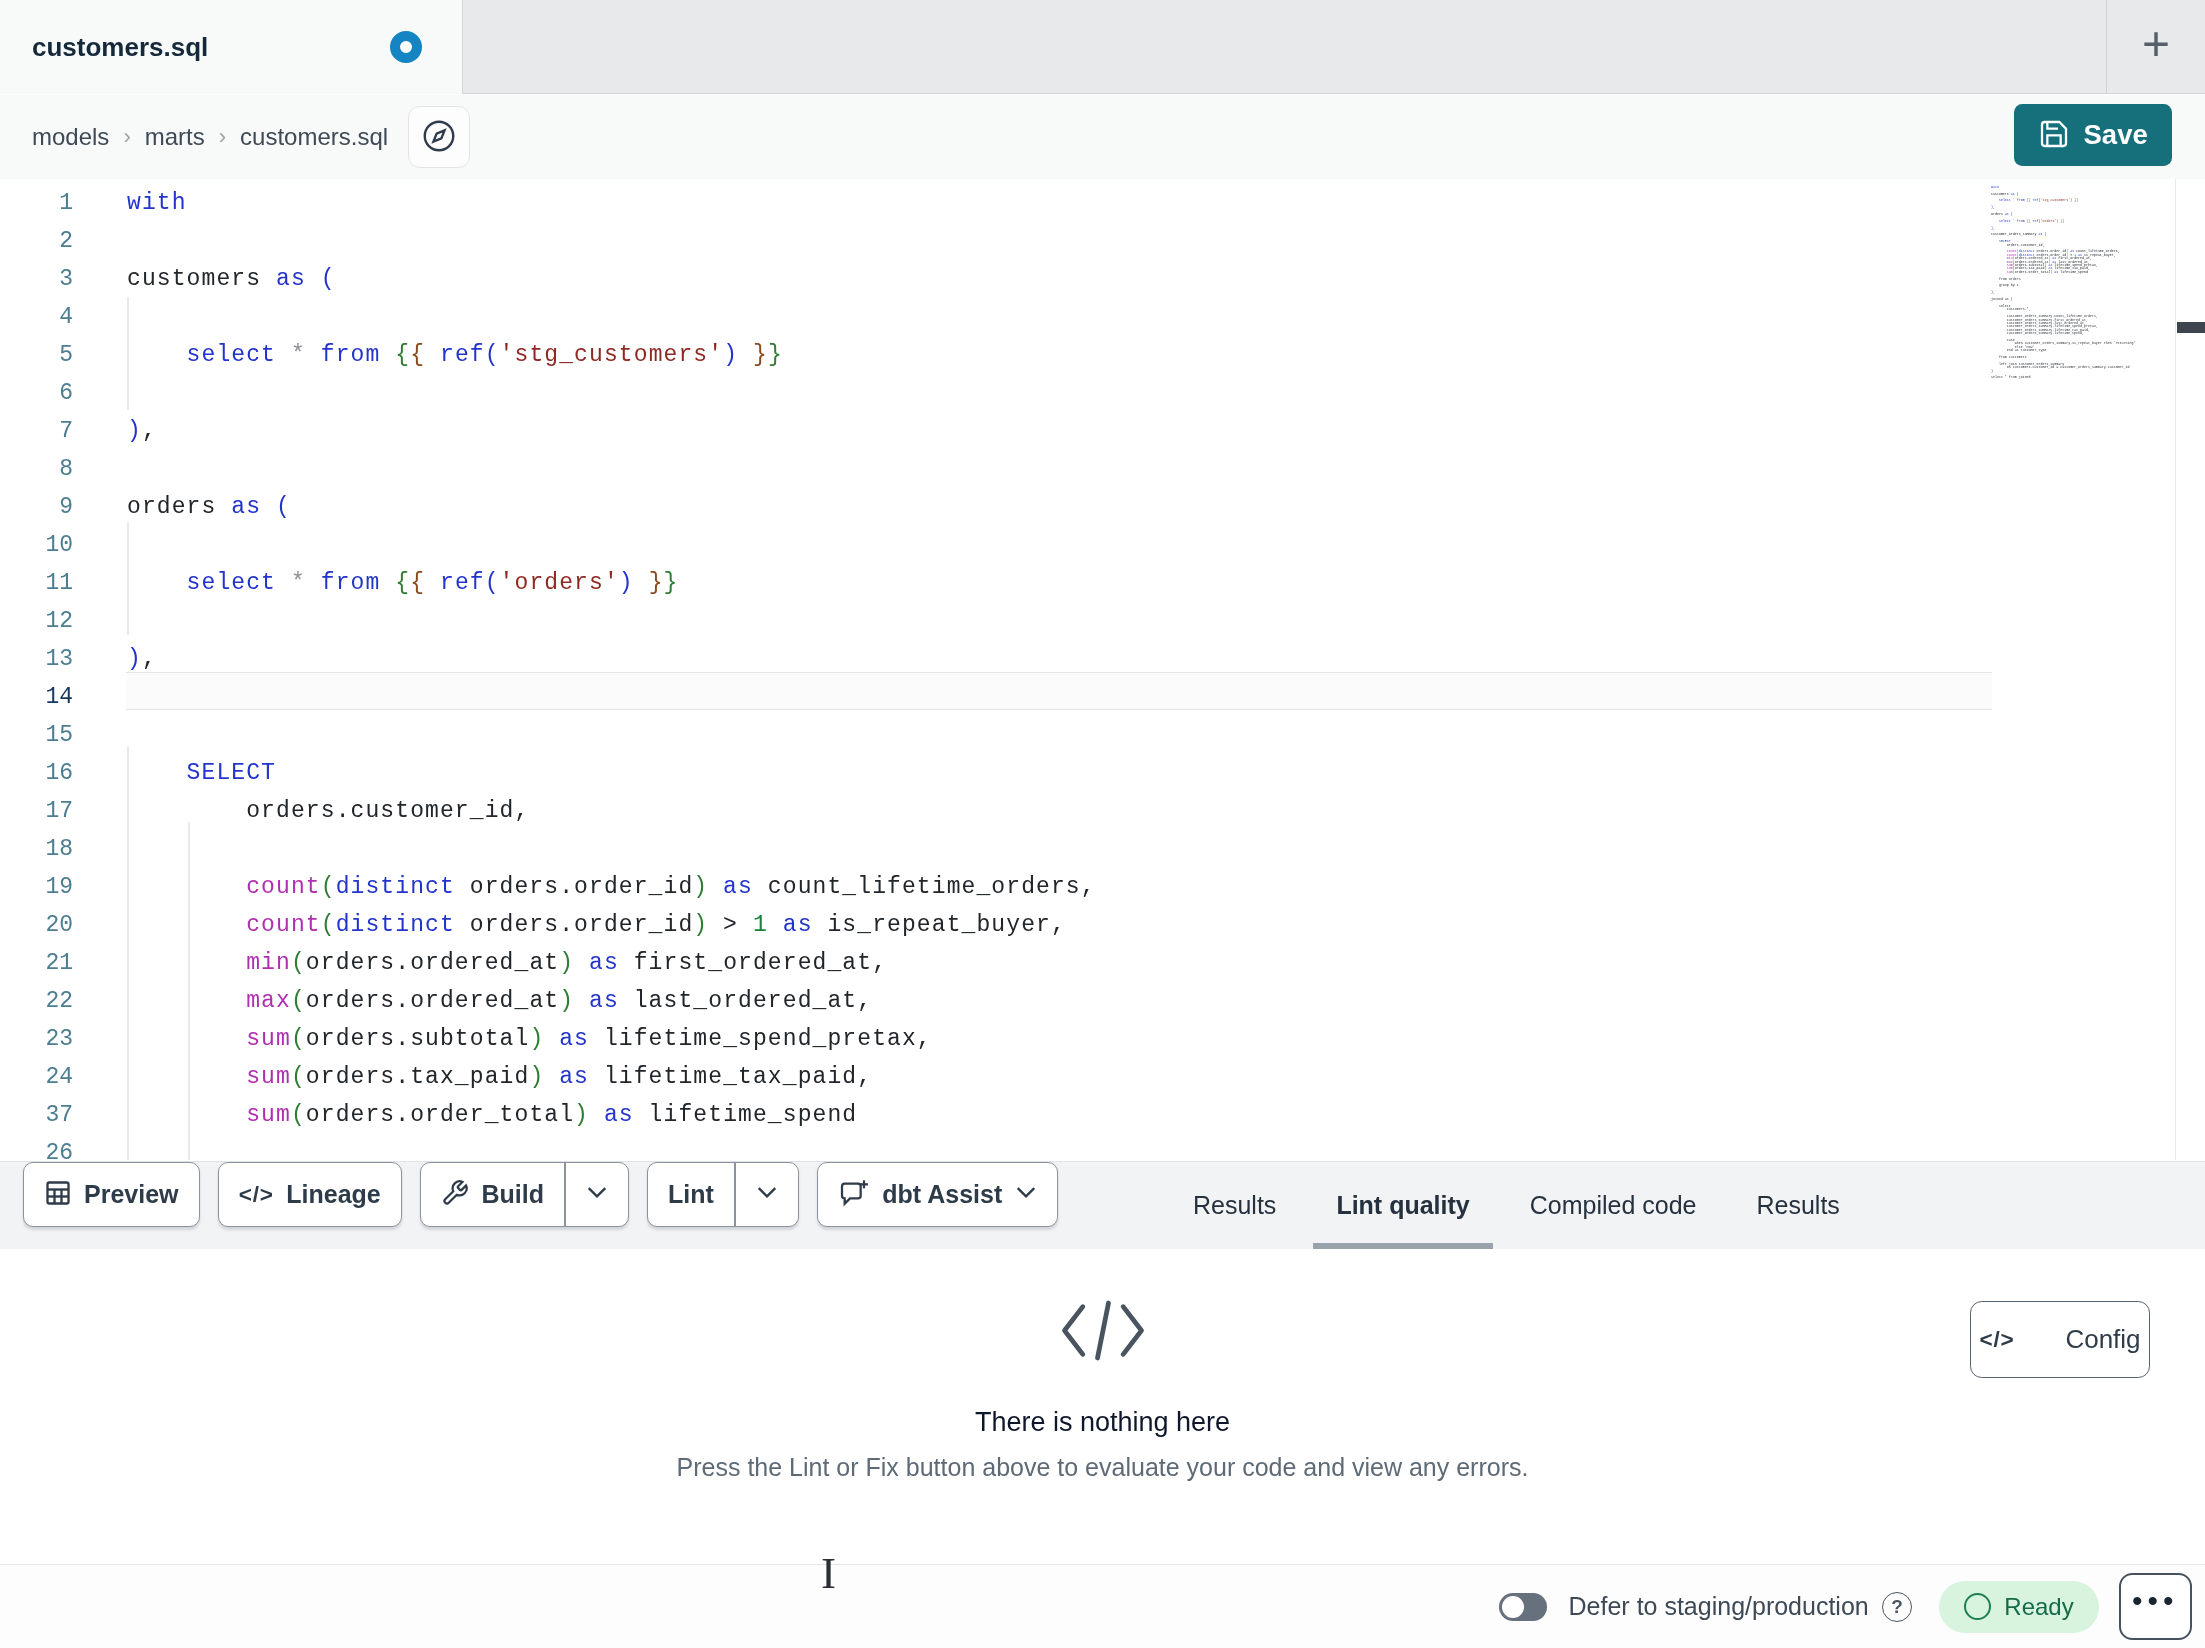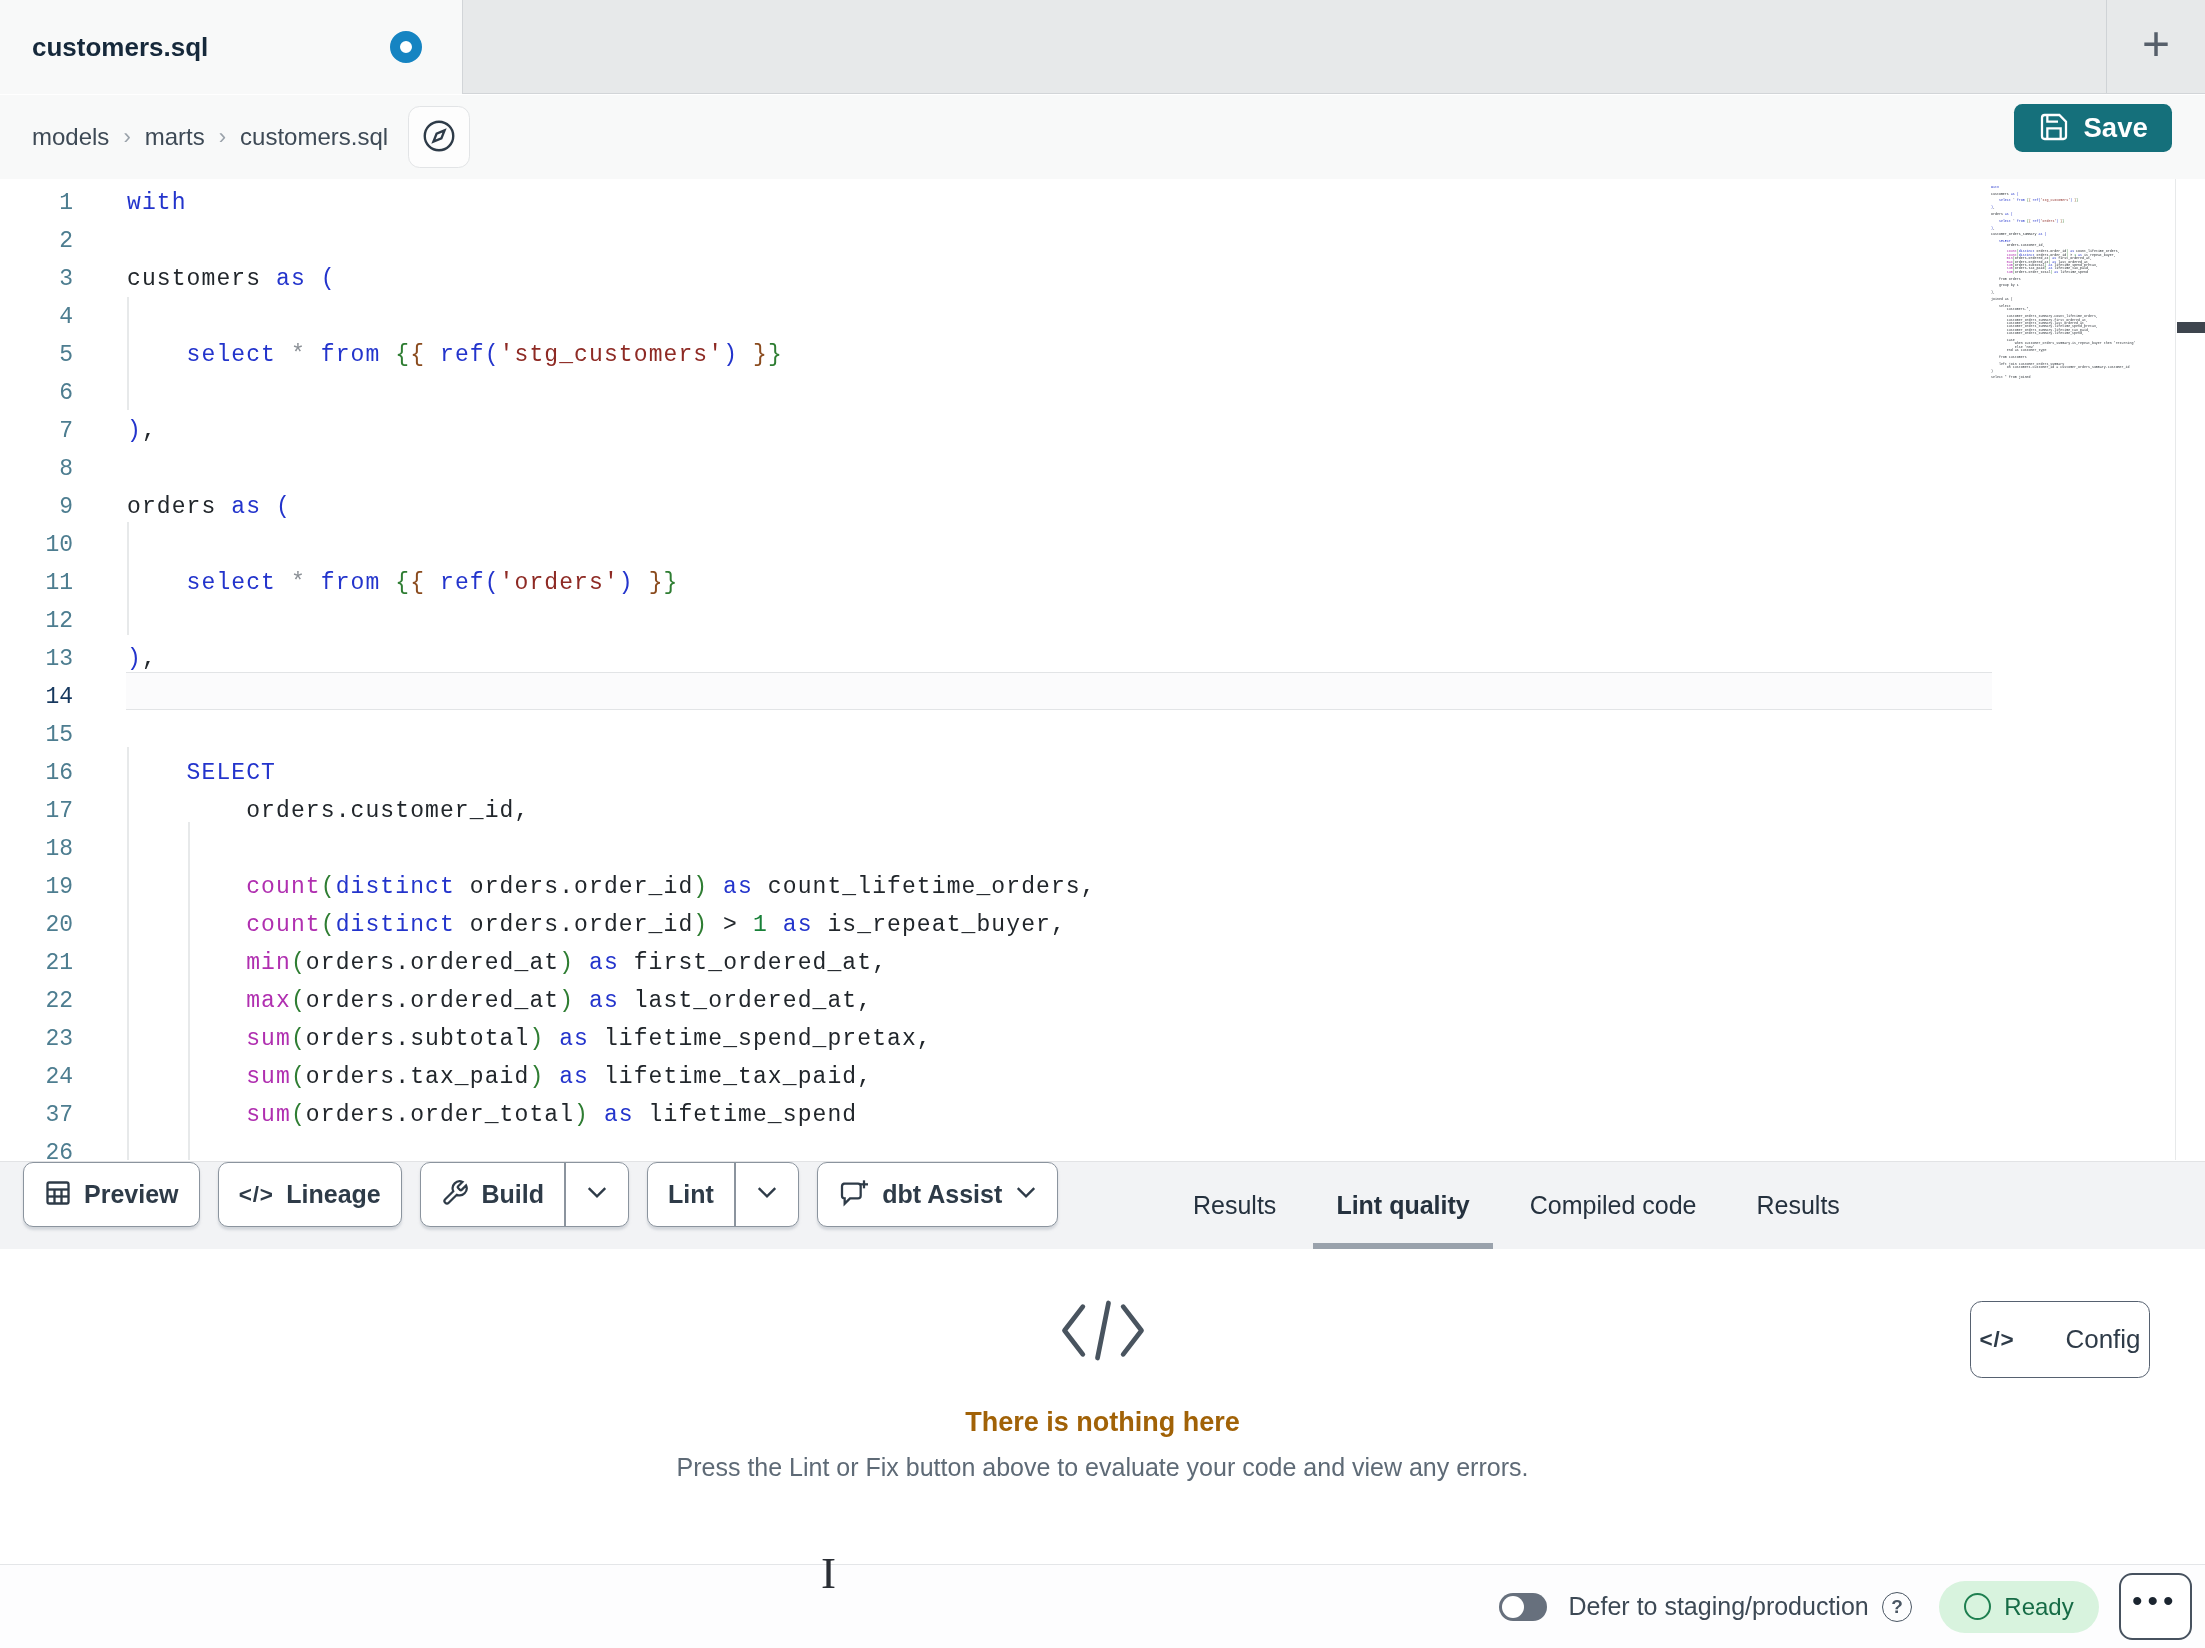--- a/index.html
+++ b/index.html
@@ -20,21 +20,21 @@
   .tabbar-right { width:99px; border-left:0.8px solid #cfd3d6; display:flex; align-items:center; justify-content:center; }
   .plus { font-size:48px; font-weight:300; color:#565f6a; margin-top:-6.7px; }
 
   
   .breadcrumb-bar { position:absolute; top:95px; height:84px; left:0; right:0; background:#f8f9f9;
                     display:flex; align-items:center; padding-left:32px; }
   .crumb { font-size:24px; color:#3e4a56; }
   .crumb-sep { font-size:22px; color:#9aa2aa; margin:0 14px; }
   .compass-btn { margin-left:20px; width:62px; height:62px; border:0.8px solid #e2e4e6; background:#fdfdfd;
                  border-radius:11.7px; display:flex; align-items:center; justify-content:center; }
-  .save-btn { position:absolute; right:33px; top:9.2px; width:158px; height:48px; background:#15707b;
+  .save-btn { position:absolute; right:33px; top:9.2px; width:158px; height:62px; background:#15707b;
               border:none; border-radius:8.3px; display:flex; align-items:center; justify-content:center; gap:13.3px; cursor:pointer; }
   .save-label { font-size:27.5px; font-weight:600; color:#ffffff; }
 
   
   .editor { position:absolute; top:179px; left:0; width:2205px; height:981px; background:#fff; }
   .gutter { position:absolute; left:0; top:5px; width:83px; }
   .ln { height:38px; line-height:38px; text-align:right; padding-right:10px;
         font-family:"Liberation Mono", monospace; font-size:23px; color:#4d7d90; }
   .ln.active { color:#16385e; }
   .code { position:absolute; left:127px; top:5px; right:217px; }
@@ -65,21 +65,21 @@
   .code-glyph { font-family:"Liberation Sans", sans-serif; font-size:22.5px; font-weight:600; color:#2e3b48; letter-spacing:0.8px; }
   .panel-tabs { position:absolute; left:1163px; top:1161px; height:88px; display:flex; align-items:center; }
   .ptab { font-size:25px; color:#25313e; padding:0 30px; height:88px; display:flex; align-items:center;
           position:relative; font-weight:500; cursor:pointer; }
   .ptab.active { font-weight:700; }
   .ptab.active::after { content:""; position:absolute; left:6.7px; right:6.7px; bottom:0; height:5.8px; background:#9aa2ac; }
 
   
   .results-panel { position:absolute; top:1249px; height:315px; left:0; right:0; background:#ffffff; }
   .empty { position:absolute; top:43px; left:0; right:0; text-align:center; }
-  .empty-title { margin-top:35px; font-size:27px; font-weight:700; color:#a16207; }
+  .empty-title { margin-top:35px; font-size:27px; font-weight:400; color:#0f172a; }
   .empty-sub { margin-top:15px; font-size:25px; color:#5e6a76; }
   .config-btn { position:absolute; top:52px; right:55px; width:180px; height:77px; background:#fff;
                 border:1.7px solid #566170; border-radius:11.7px; display:flex; align-items:center;
                 justify-content:center; gap:15px; cursor:pointer; }
   .config-label { font-size:26px; color:#2e3b48;margin-left:36px; }
 
   
   .statusbar { position:absolute; top:1564px; left:0; right:0; height:84px; background:#fdfdfe;
                border-top:0.8px solid #e4e6e8; display:flex; align-items:center;
                justify-content:flex-end; padding-right:13.3px; }

